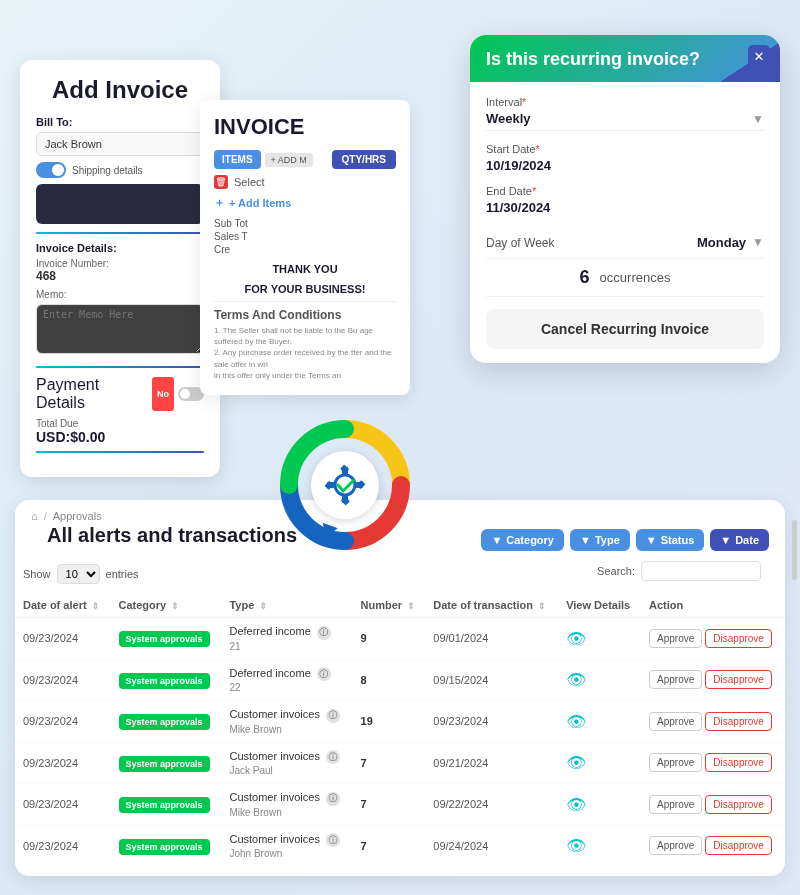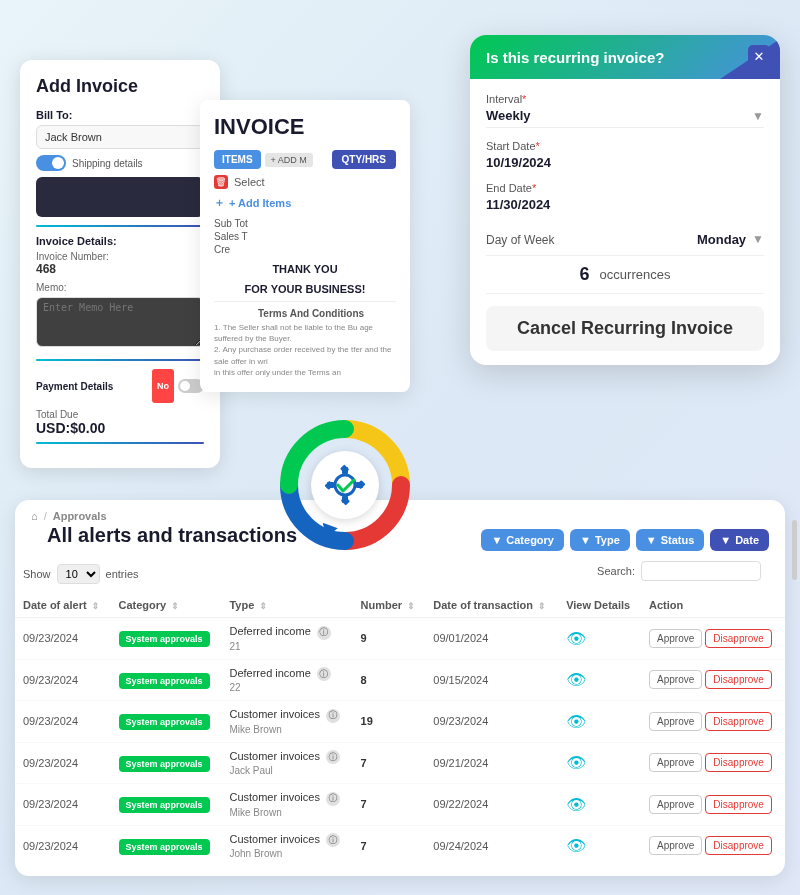--- a/index.html
+++ b/index.html
@@ -25,24 +25,25 @@
       top: 60px;
       left: 20px;
       width: 200px;
       background: #fff;
       border-radius: 12px;
       padding: 16px;
       box-shadow: 0 4px 20px rgba(0,0,0,0.12);
       z-index: 2;
     }
     .add-invoice-title {
-      font-size: 18px;
+      font-size: 24px;
       font-weight: 700;
       color: #1a1a2e;
       margin-bottom: 12px;
+      text-align: center;
     }
     .field-label {
       font-size: 11px;
       font-weight: 600;
       color: #1a1a2e;
       margin-bottom: 4px;
     }
     .field-select {
       width: 100%;
       border: 1px solid #ddd;
@@ -124,22 +125,22 @@
       font-size: 10px;
       color: #aaa;
     }
     .payment-details-row {
       display: flex;
       align-items: center;
       justify-content: space-between;
       margin-top: 8px;
     }
     .payment-label {
-      font-size: 10px;
-      font-weight: 700;
+      font-size: 16px;
+      font-weight: 400;
       color: #1a1a2e;
     }
     .no-badge {
       background: #ff4444;
       color: #fff;
       font-size: 9px;
       padding: 12px 5px;
       border-radius: 3px;
       font-weight: 700;
     }
@@ -261,25 +262,24 @@
       color: #1a1a2e;
       text-align: center;
       margin: 8px 0 4px;
     }
     .terms-section {
       margin-top: 6px;
       border-top: 1px solid #eee;
       padding-top: 6px;
     }
     .terms-title {
-      font-size: 10px;
+      font-size: 12px;
       font-weight: 600;
       color: #555;
       margin-bottom: 3px;
-      margin-left: 44px;
     }
     .terms-text {
       font-size: 8px;
       color: #888;
       line-height: 1.4;
     }
 
     
     .recurring-panel {
       position: absolute;
@@ -291,21 +291,21 @@
       box-shadow: 0 8px 32px rgba(0,0,0,0.15);
       z-index: 10;
       overflow: hidden;
     }
     .recurring-header {
       background: linear-gradient(135deg, #00c851, #4a90e2);
       padding: 14px 16px 12px;
       position: relative;
     }
     .recurring-header-title {
-      font-size: 15px;
+      font-size: 18px;
       font-weight: 700;
       color: #fff;
     }
     .recurring-close-btn {
       position: absolute;
       top: 10px;
       right: 10px;
       width: 22px;
       height: 22px;
       background: #3f51b5;
@@ -393,21 +393,21 @@
     .occurrence-label {
       font-size: 13px;
       color: #555;
     }
     .cancel-recurring-btn {
       width: 100%;
       padding: 12px;
       background: #f5f5f5;
       border: none;
       border-radius: 8px;
-      font-size: 18px;
+      font-size: 14px;
       font-weight: 600;
       color: #333;
       cursor: pointer;
       margin-top: 12px;
       text-align: center;
     }
 
     
     .gear-overlay {
       position: absolute;
@@ -440,21 +440,21 @@
       align-items: center;
       gap: 6px;
       padding: 10px 16px 2px;
       font-size: 11px;
       color: #888;
     }
     .breadcrumb-home {
       color: #888;
     }
     .breadcrumb-sep { color: #bbb; }
-    .breadcrumb-current { color: #888; font-weight: bold; }
+    .breadcrumb-current { color: #888; }
     .alerts-title {
       font-size: 20px;
       font-weight: 700;
       color: #1a1a2e;
       padding: 0 16px 8px;
     }
     .show-entries {
       display: flex;
       align-items: center;
       gap: 6px;

